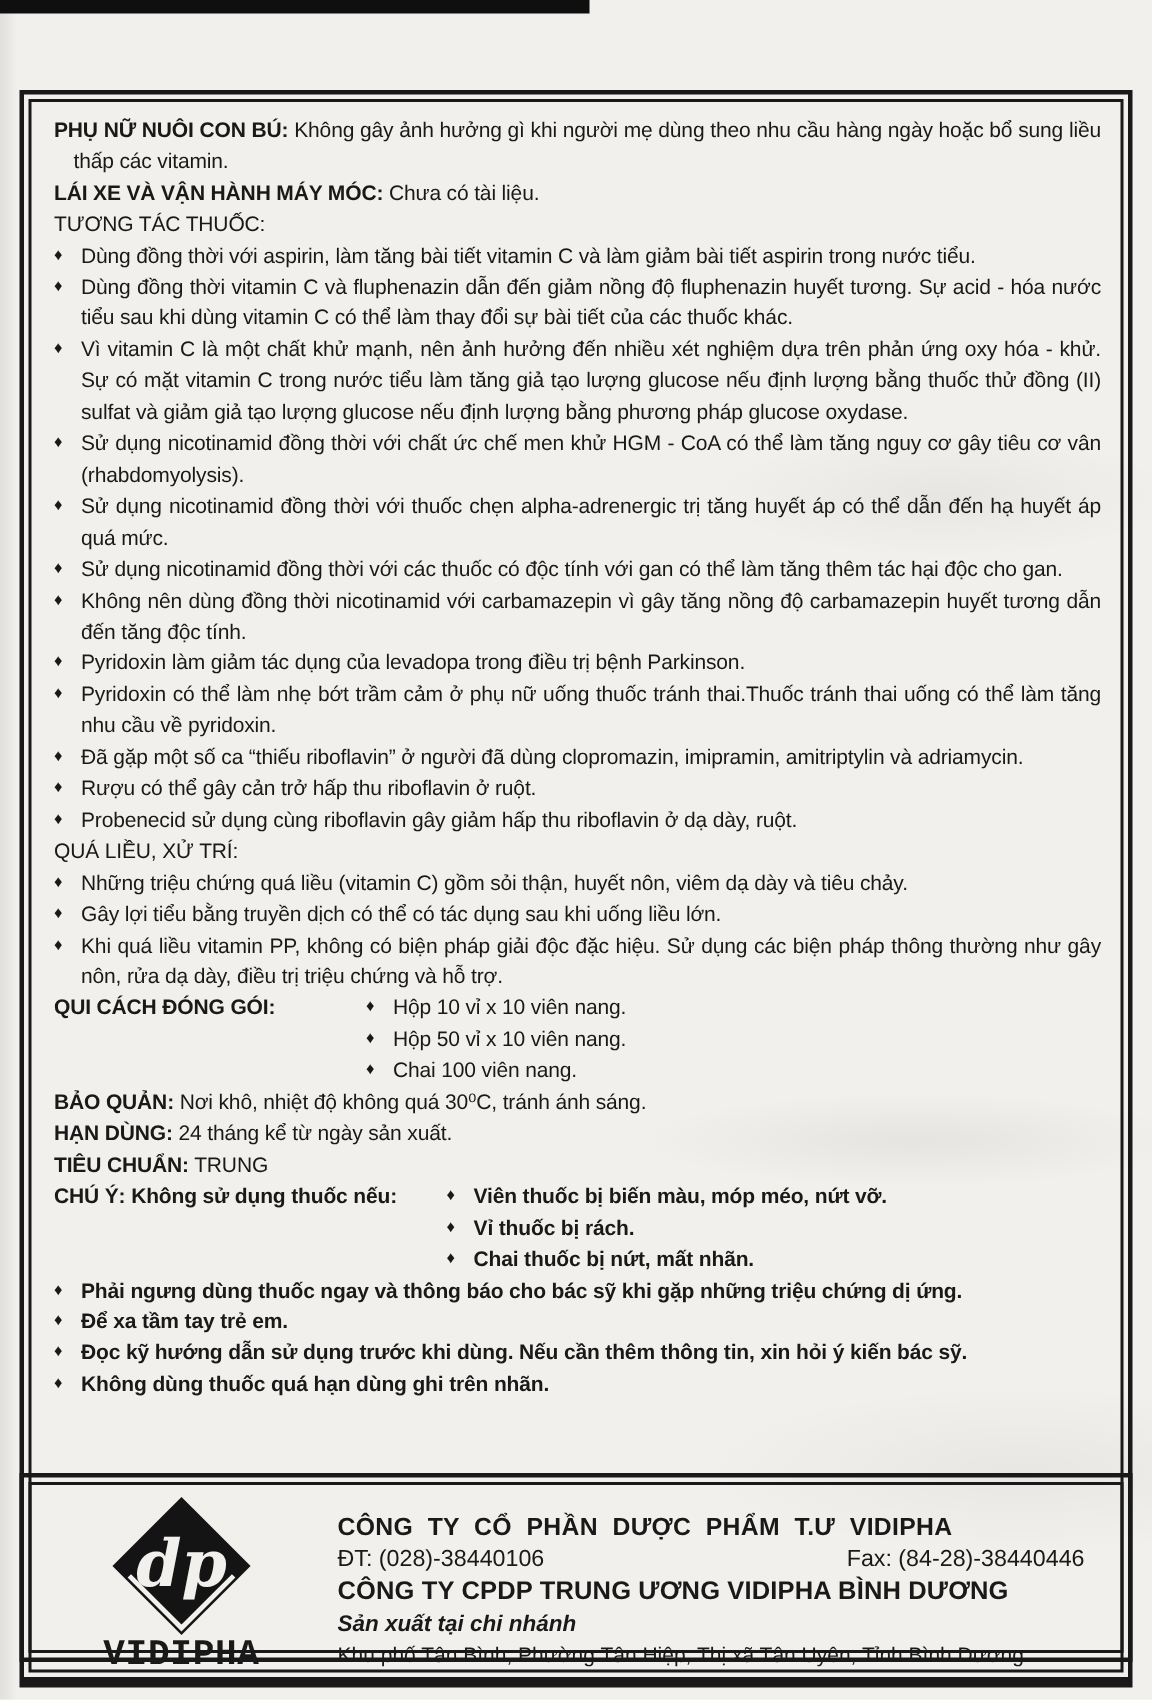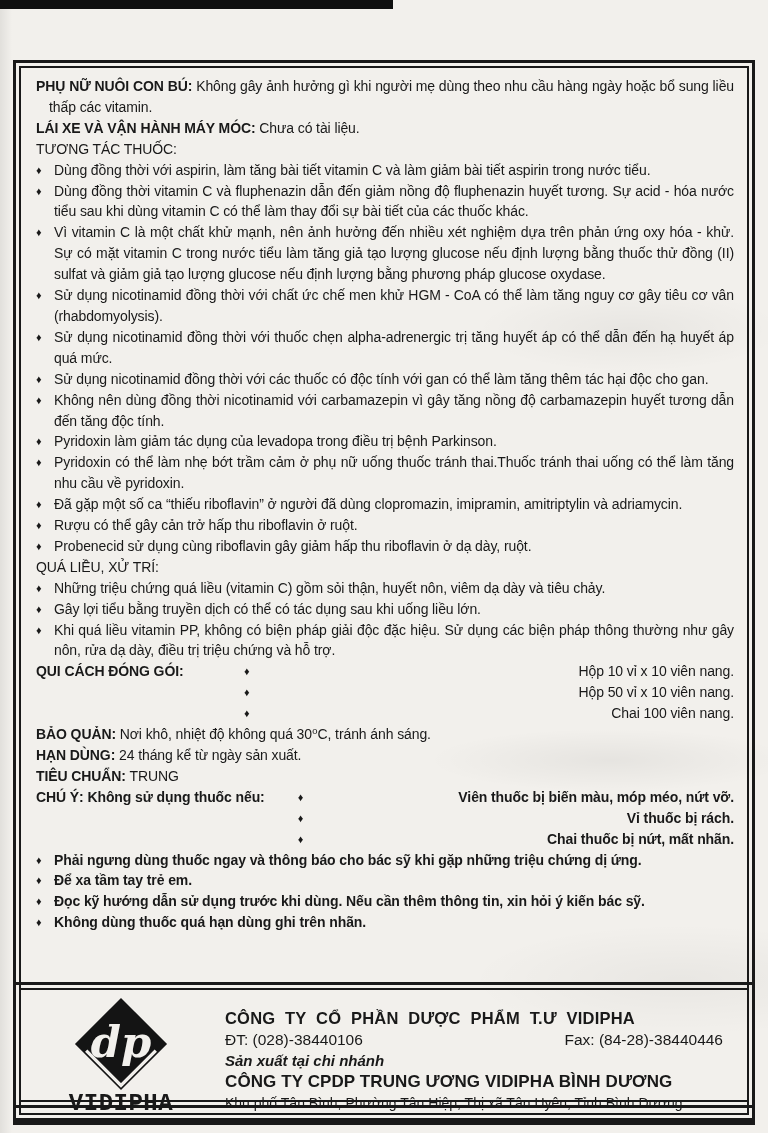--- a/index.html
+++ b/index.html
@@ -54,21 +54,21 @@
     flex: none; width: 18px;
     font-size: 11px;
     line-height: inherit;
     letter-spacing: 0;
   }
   .lt { flex: 1; text-align: justify; }
   .row { display: flex; margin: 0; gap: 24px; }
   .pack-lbl { flex: none; width: 184px; }
   .note-lbl { flex: none; margin-right: 9px; }
   .sublist { flex: 1; }
-  .sublist .lt { text-align: right; }
+  .sublist .lt { text-align: left; }
   .bold-li .lt { font-weight: 700; }
   
   .company-box { top: 982px; height: 143px; border-bottom-width: 7px; }
   .company-inner { display: flex; align-items: center; padding: 2px 6px 2px 20px; }
   .logo-col {
     flex: none; width: 160px;
     display: flex; flex-direction: column; align-items: center;
     margin-top: 6px;
   }
   .logo-caption {
@@ -253,21 +253,21 @@
         </svg>
         <div class="logo-caption">VIDIPHA</div>
       </div>
 
       <div class="co-col">
         <p class="co-line co-name">CÔNG TY CỔ PHẦN DƯỢC PHẨM T.Ư VIDIPHA</p>
         <div class="co-line tel-row">
           <span>ĐT: (028)-38440106</span>
           <span>Fax: (84-28)-38440446</span>
         </div>
+        <p class="co-line co-branch">CÔNG TY CPDP TRUNG ƯƠNG VIDIPHA BÌNH DƯƠNG</p>
         <p class="co-line co-produced">Sản xuất tại chi nhánh</p>
-        <p class="co-line co-branch">CÔNG TY CPDP TRUNG ƯƠNG VIDIPHA BÌNH DƯƠNG</p>
         <p class="co-line co-branch-addr">Khu phố Tân Bình, Phường Tân Hiệp, Thị xã Tân Uyên, Tỉnh Bình Dương</p>
       </div>
 
     </div>
   </div>
 
 </div>
 
 </body></html>

